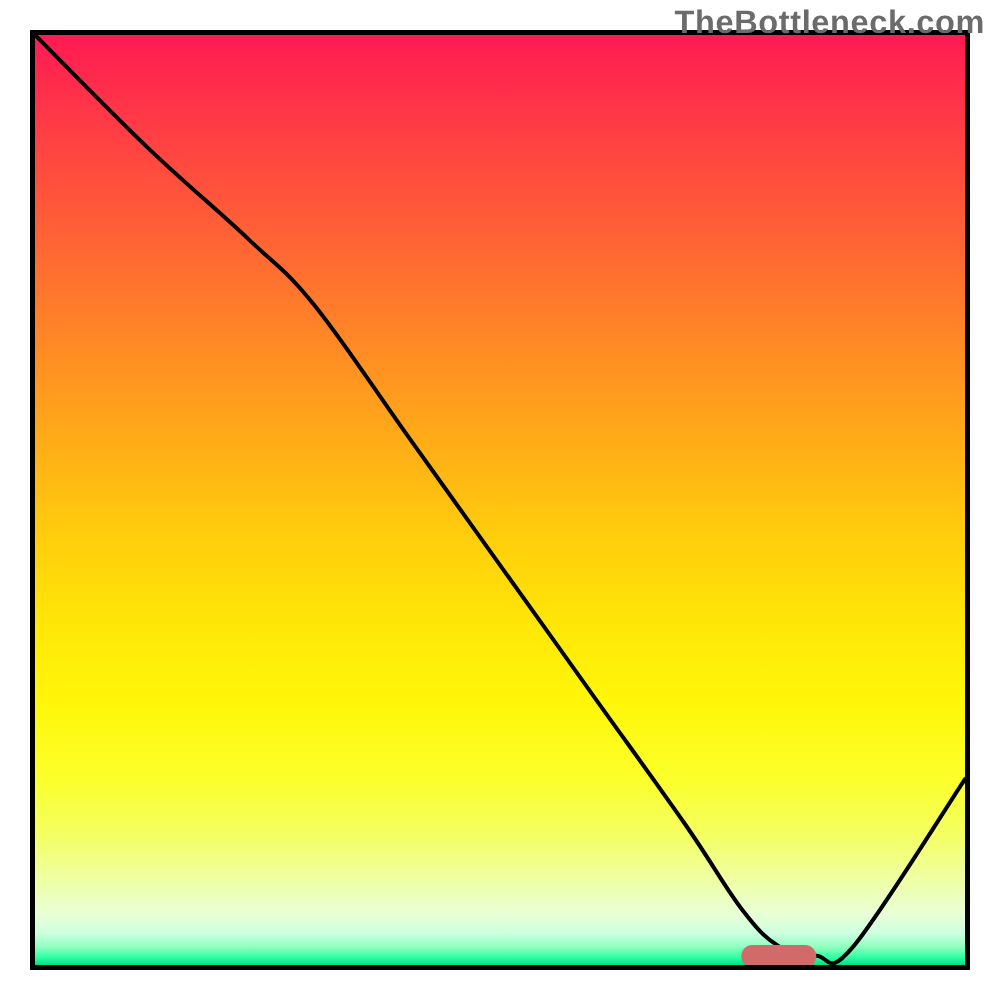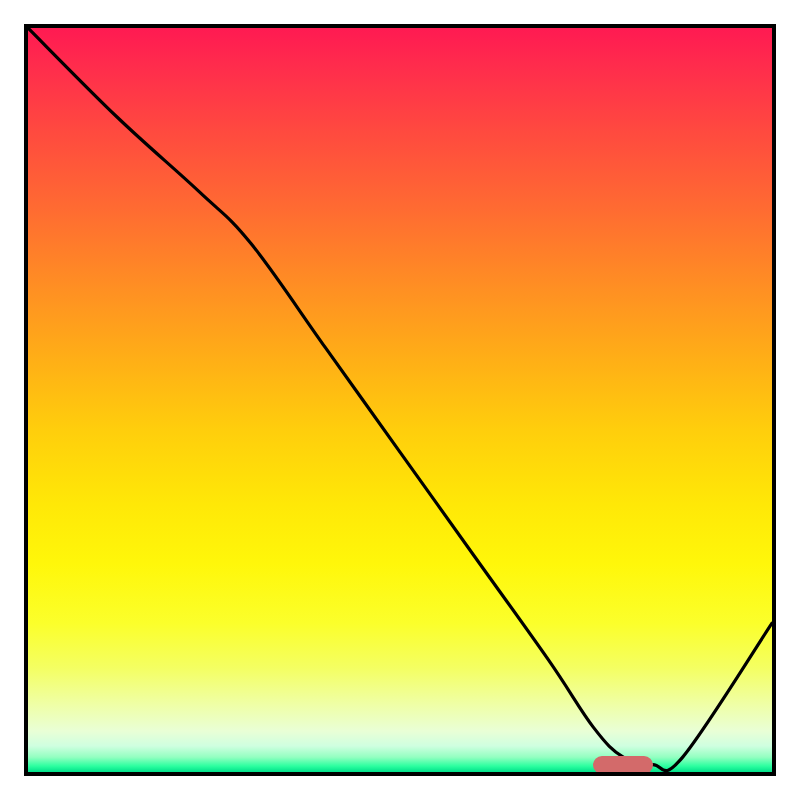--- a/index.html
+++ b/index.html
@@ -73,20 +73,21 @@
     height: 18px;
     border-radius: 9px;
     background: #d36a6a;
   }
 </style>
 </head>
 <body>
 
 <div class="chart-wrap">
 
+  <div class="watermark">TheBottleneck.com</div>
 
   <div class="plot-frame">
     <div class="gradient-bg"></div>
 
     <svg class="curve" viewBox="0 0 744 744" preserveAspectRatio="none">
       <path id="curve-path" d="M 0 0 C 16.0704 16.070399999999996 58.4784 59.817599999999985 89.28 89.27999999999997 C 120.08160000000001 118.74239999999996 147.01440000000002 140.91359999999995 171.12 163.67999999999995 C 195.2256 186.44639999999995 200.43359999999998 187.6368 223.2 215.76 C 245.9664 243.8832 270.81600000000003 282.42240000000004 297.6 319.92 C 324.384 357.4176 345.216 386.5824 372 424.08 C 398.784 461.57759999999996 419.616 490.74240000000003 446.4 528.24 C 473.18399999999997 565.7376 499.3727999999999 601.5984 520.8 632.4 C 542.2271999999999 663.2016 552.048 681.9504000000001 565.44 699.36 C 578.8320000000001 716.7696 584.4864000000001 722.424 595.2 729.12 C 605.9136 735.816 614.2463999999999 736.56 624.9599999999999 736.56 C 635.6736 736.56 633.2928 754.5648 654.72 729.12 C 676.1472 703.6752 727.9296 619.3056 744 595.2" fill="none" stroke="#000000" stroke-width="3.2" stroke-linecap="round" stroke-linejoin="round"></path>
     </svg>
 
     <div class="marker" id="min-marker" style="width: 59.52px; left: 565.44px; top: 727.56px;"></div>
   </div>

